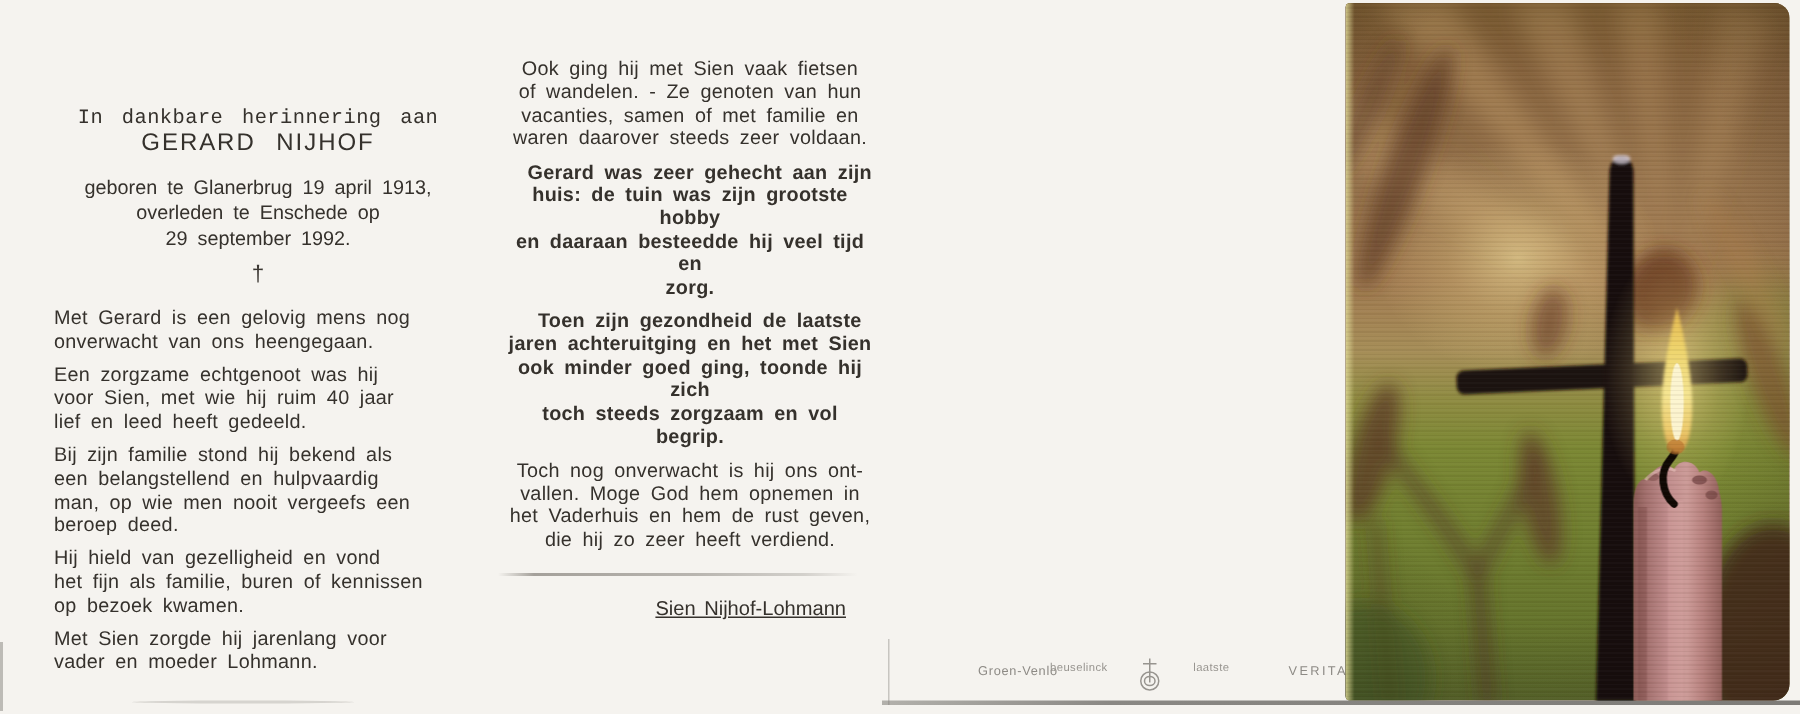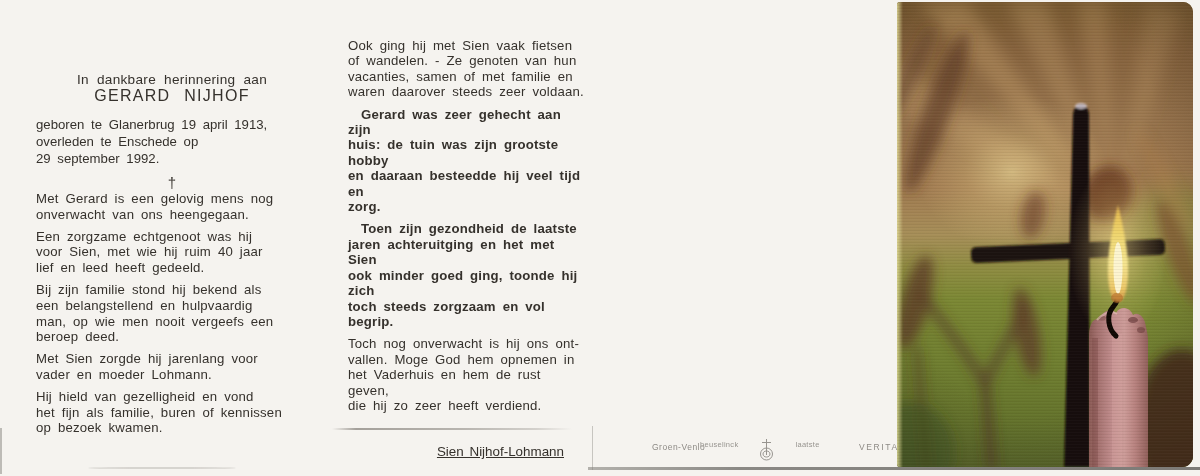--- a/index.html
+++ b/index.html
@@ -9,28 +9,28 @@
     font-family:"Liberation Sans","DejaVu Sans",sans-serif;
     -webkit-font-smoothing:antialiased;
   }
   .col{position:absolute;}
   .para{
     font-size:13.2px;line-height:15.8px;letter-spacing:.2px;word-spacing:3px;
     white-space:pre-line;margin:0 0 6px 0;
   }
   
   .left-col{left:36px;top:72px;width:272px;}
-  .intro{text-align:center;font-size:13.6px;letter-spacing:.3px;word-spacing:4px;white-space:pre-line;}
+  .intro{text-align:center;font-size:13.6px;letter-spacing:.3px;word-spacing:4px;white-space:pre-line;font-family:Liberation Mono, monospace;}
   .name{text-align:center;font-size:16px;letter-spacing:1.3px;word-spacing:8px;margin-top:0;}
-  .dates{text-align:left;font-size:13.2px;line-height:17px;margin-top:11px;word-spacing:3px;white-space:pre-line;}
+  .dates{text-align:center;font-size:13.2px;line-height:17px;margin-top:11px;word-spacing:3px;white-space:pre-line;}
   .cross-sym{text-align:center;font-size:15px;margin-top:7px;color:#3a3631;}
-  .left-col .body-start{}
+  .left-col .body-start{margin-top:13px;}
   
   .mid-col{left:332px;top:38px;width:252px;}
-  .mid-col .para{margin:0 0 7px 16px;line-height:15.4px;}
+  .mid-col .para{margin:0 0 7px 4px;line-height:15.4px;text-align:center;}
   .indent{text-indent:13px;font-weight:bold;}
   .divider{
     width:240px;height:2px;margin:15px 0 13px 0;border:0;
     background:linear-gradient(to right,
       rgba(110,105,98,0),rgba(110,105,98,.6) 10%,
       rgba(110,105,98,.45) 55%,rgba(110,105,98,.25) 85%,rgba(110,105,98,0));
   }
   .signature{text-align:right;padding-right:20px;font-size:13.4px;word-spacing:2px;margin-top:14px;text-decoration:underline;}
   
   .credit{position:absolute;font-size:8.5px;color:#8d8a85;letter-spacing:.5px;}
@@ -74,25 +74,25 @@
   <div class="cross-sym">†</div>
   <p class="para body-start">Met Gerard is een gelovig mens nog
 onverwacht van ons heengegaan.</p>
   <p class="para">Een zorgzame echtgenoot was hij
 voor Sien, met wie hij ruim 40 jaar
 lief en leed heeft gedeeld.</p>
   <p class="para">Bij zijn familie stond hij bekend als
 een belangstellend en hulpvaardig
 man, op wie men nooit vergeefs een
 beroep deed.</p>
-  <p class="para">Met Sien zorgde hij jarenlang voor
-vader en moeder Lohmann.</p>
   <p class="para">Hij hield van gezelligheid en vond
 het fijn als familie, buren of kennissen
 op bezoek kwamen.</p>
+  <p class="para">Met Sien zorgde hij jarenlang voor
+vader en moeder Lohmann.</p>
 </div>
 
 <div class="col mid-col">
   <p class="para">Ook ging hij met Sien vaak fietsen
 of wandelen. - Ze genoten van hun
 vacanties, samen of met familie en
 waren daarover steeds zeer voldaan.</p>
   <p class="para indent">Gerard was zeer gehecht aan zijn
 huis: de tuin was zijn grootste hobby
 en daaraan besteedde hij veel tijd en

